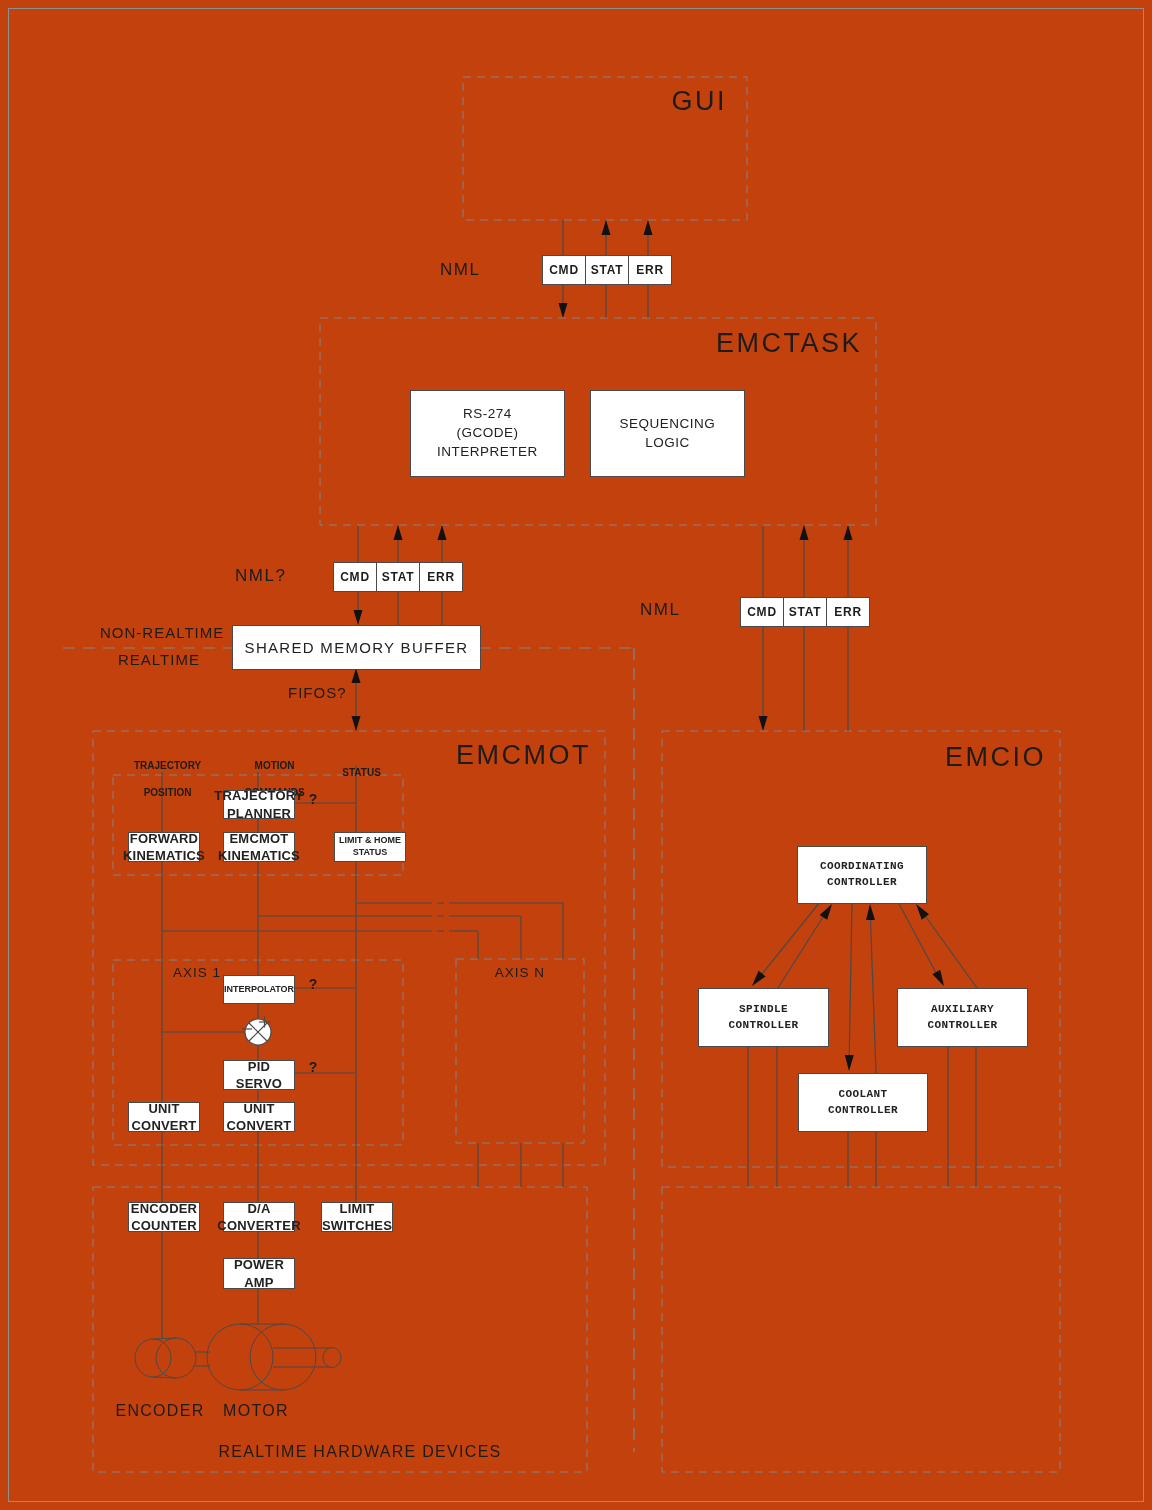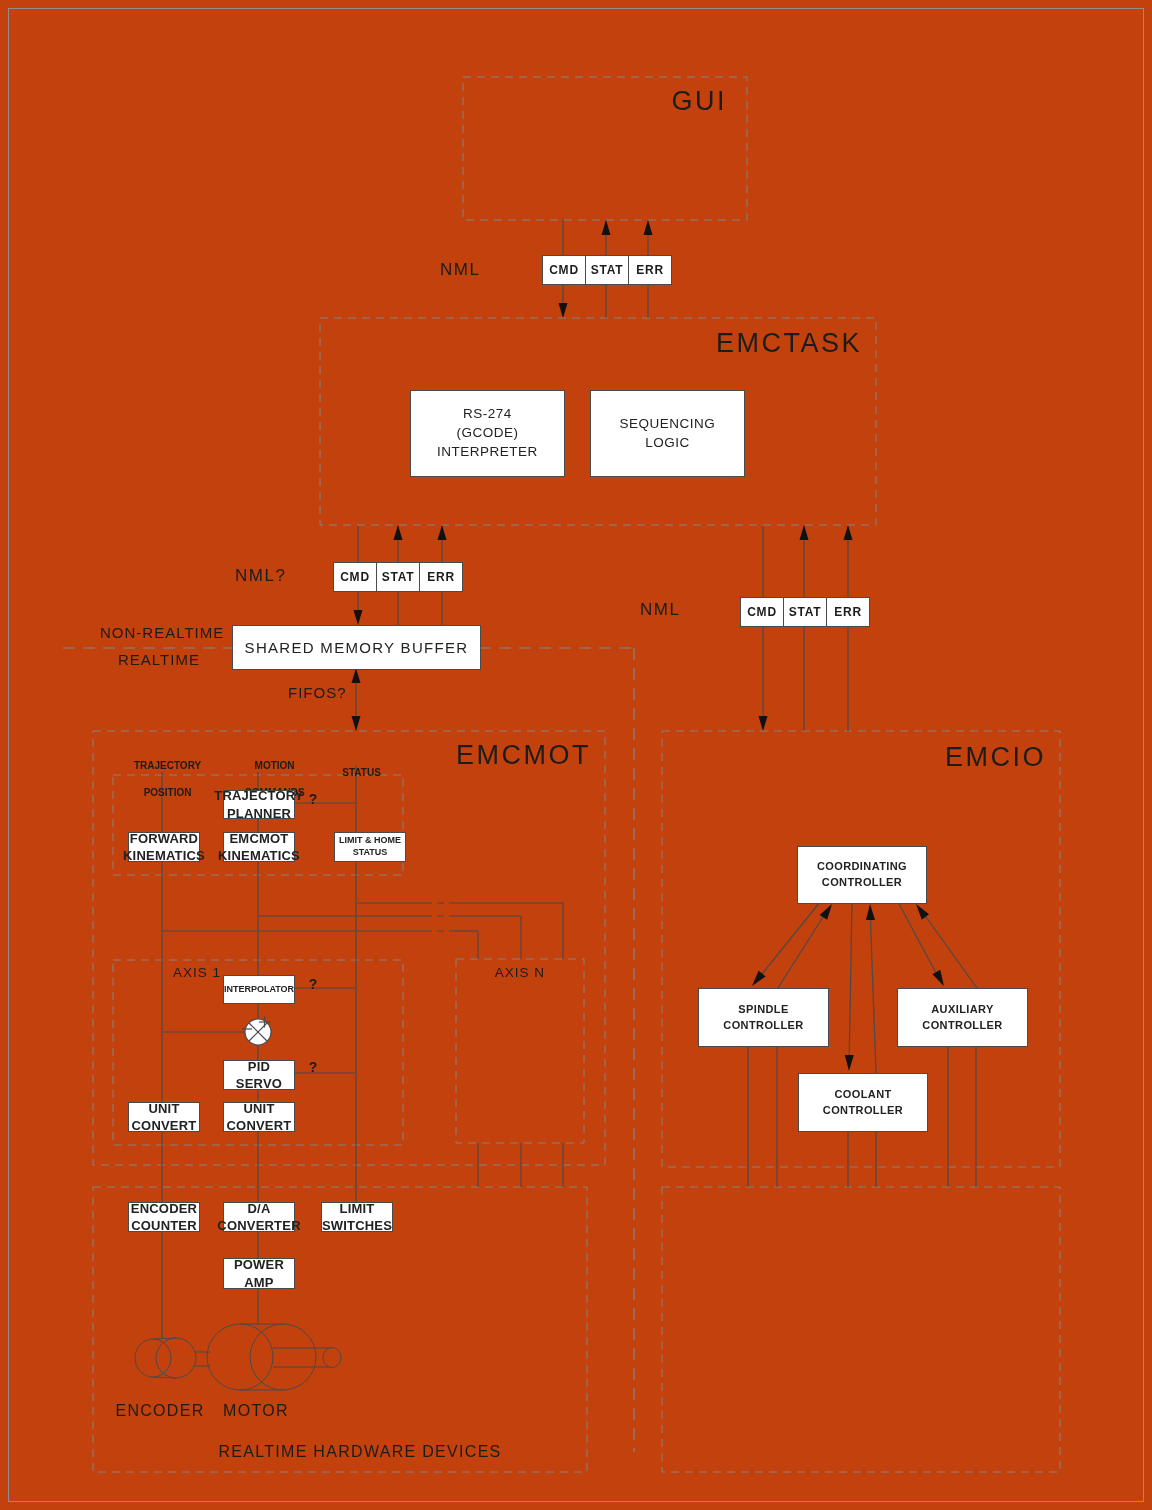--- a/index.html
+++ b/index.html
@@ -7,21 +7,21 @@
          font-family:"Liberation Sans","DejaVu Sans",sans-serif;color:#1c1c1c;overflow:hidden;}
   .pgborder{position:absolute;left:8px;top:8px;width:1134px;height:1492px;border:1px solid #8f8f8f;}
   svg.layer{position:absolute;left:0;top:0;}
   .t{position:absolute;white-space:pre;color:#1c1c1c;}
   .title{font-size:27px;letter-spacing:2.5px;}
   .box{position:absolute;border:1px solid #4a4a4a;background:#fff;display:flex;flex-direction:column;
        align-items:center;justify-content:center;text-align:center;font-weight:bold;color:#222;}
   .sm{font-size:13px;line-height:1.32;letter-spacing:0.2px;}
   .xs{font-size:9px;line-height:1.3;letter-spacing:0px;}
   .md{font-size:13.5px;line-height:1.4;letter-spacing:0.5px;font-weight:normal;}
-  .md11{font-size:11px;line-height:1.45;letter-spacing:0.4px;}
+  .md11{font-size:11px;line-height:1.45;letter-spacing:0.4px;font-family:Liberation Mono, monospace;}
   .nml{position:absolute;display:flex;}
   .nml .cell{width:42px;height:28px;border:1px solid #4a4a4a;background:#fff;margin-left:-1px;
        display:flex;align-items:center;justify-content:center;font-size:12px;font-weight:bold;letter-spacing:0.8px;}
   .nml .cell:first-child{margin-left:0;}
   .lbl15{font-size:15px;letter-spacing:1px;}
   .lbl16{font-size:16px;letter-spacing:1.3px;}
   .lbl17{font-size:17px;letter-spacing:1.5px;}
   .ctr{display:flex;align-items:center;justify-content:center;text-align:center;}
   .col{font-size:10px;font-weight:bold;line-height:1.35;text-align:center;}
   .ralign{text-align:left;}

